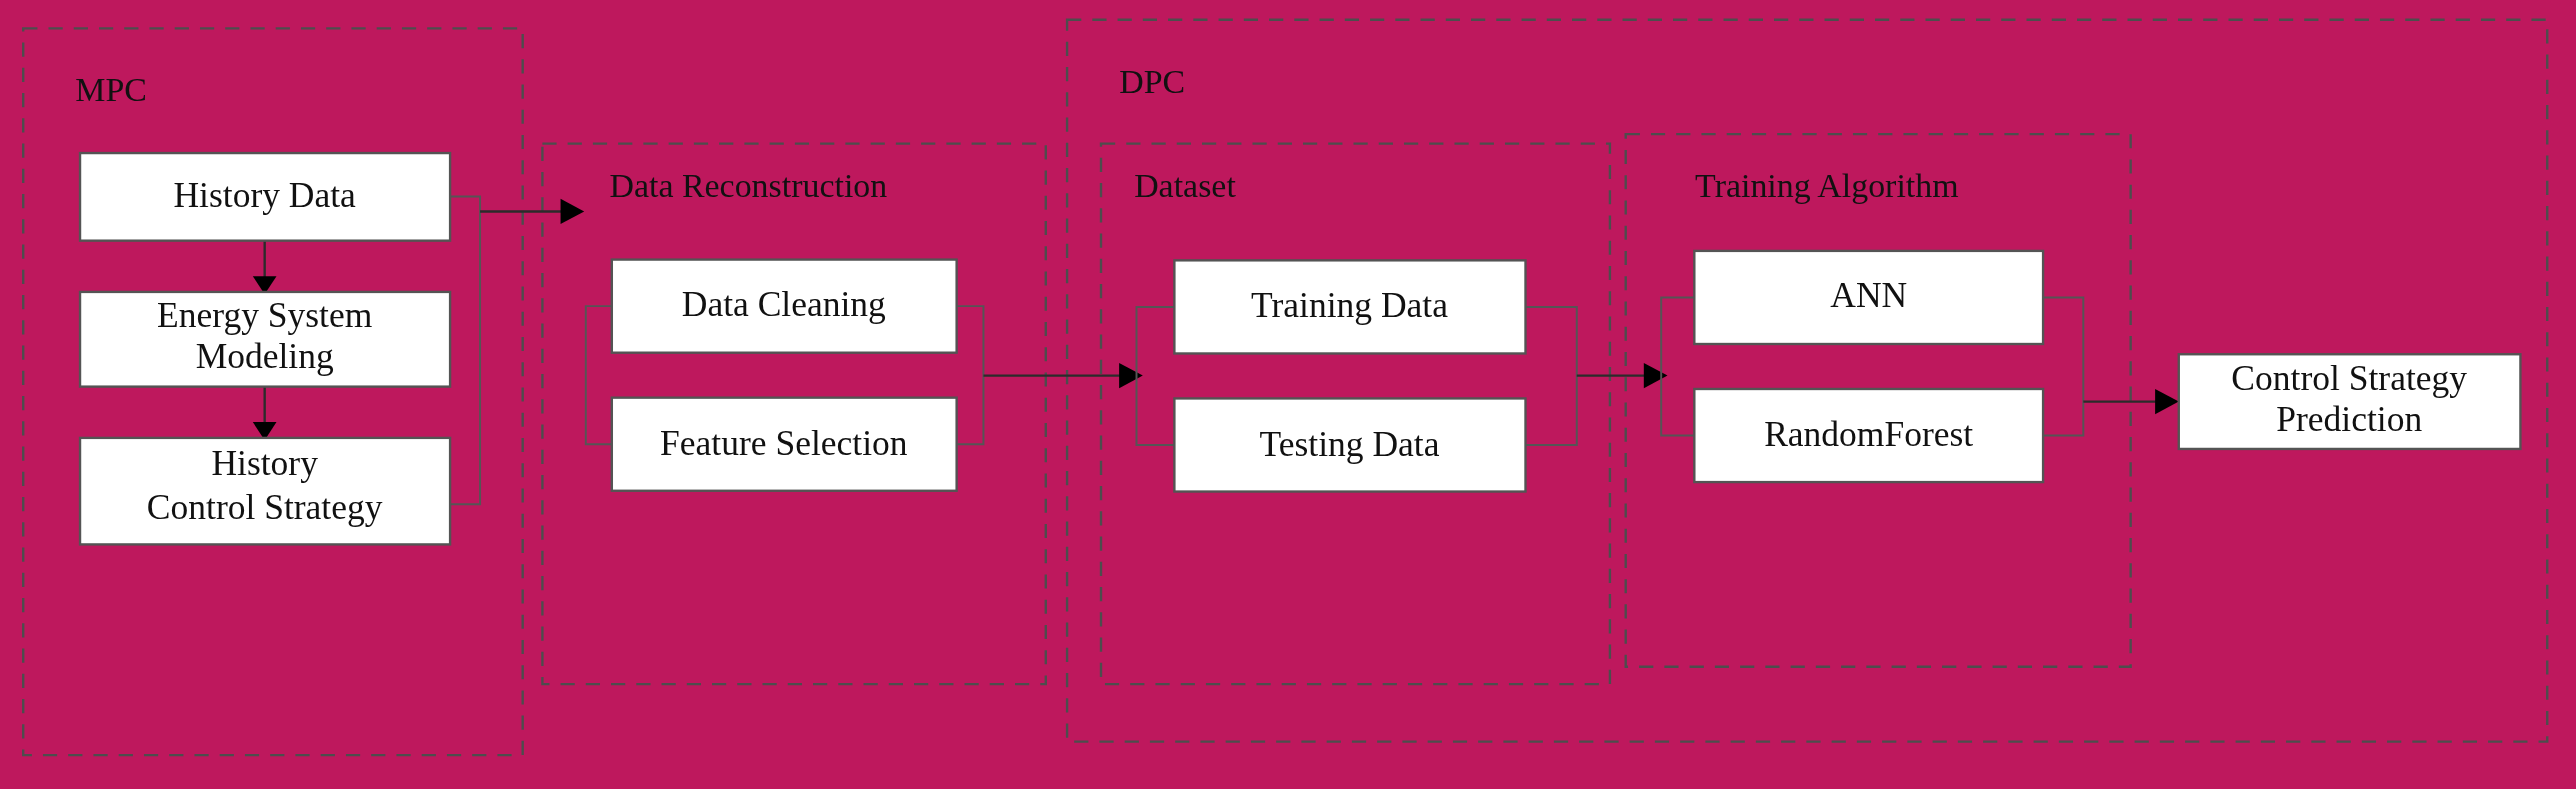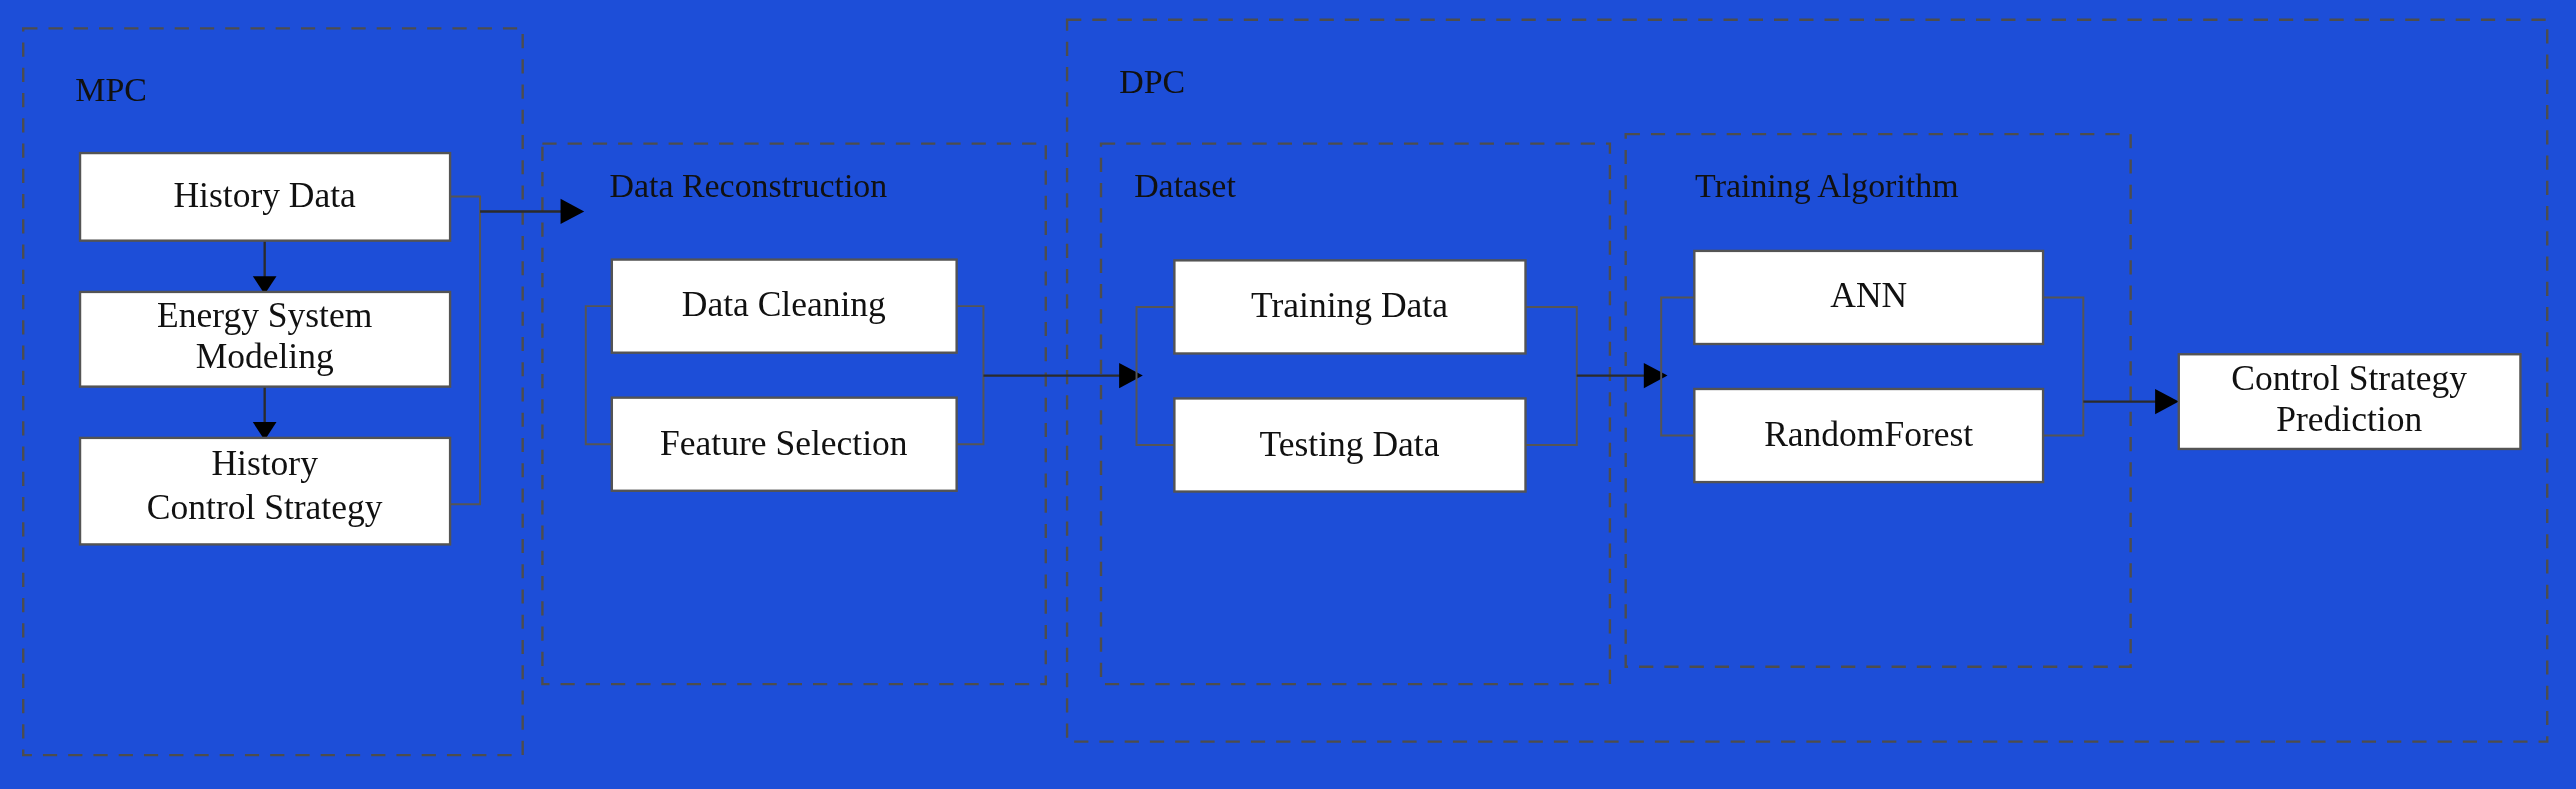--- a/index.html
+++ b/index.html
@@ -11,21 +11,21 @@
   body {
     width: 2576px;
     height: 789px;
     overflow: hidden;
     font-family: "Liberation Serif", "DejaVu Serif", serif;
   }
   #diagram-root {
     position: relative;
     width: 2576px;
     height: 789px;
-    background: #1d4ed8;
+    background: #be185d;
   }
   svg.diagram-canvas {
     position: absolute;
     left: 0;
     top: 0;
     width: 2576px;
     height: 789px;
     display: block;
   }
   .group-frame {

